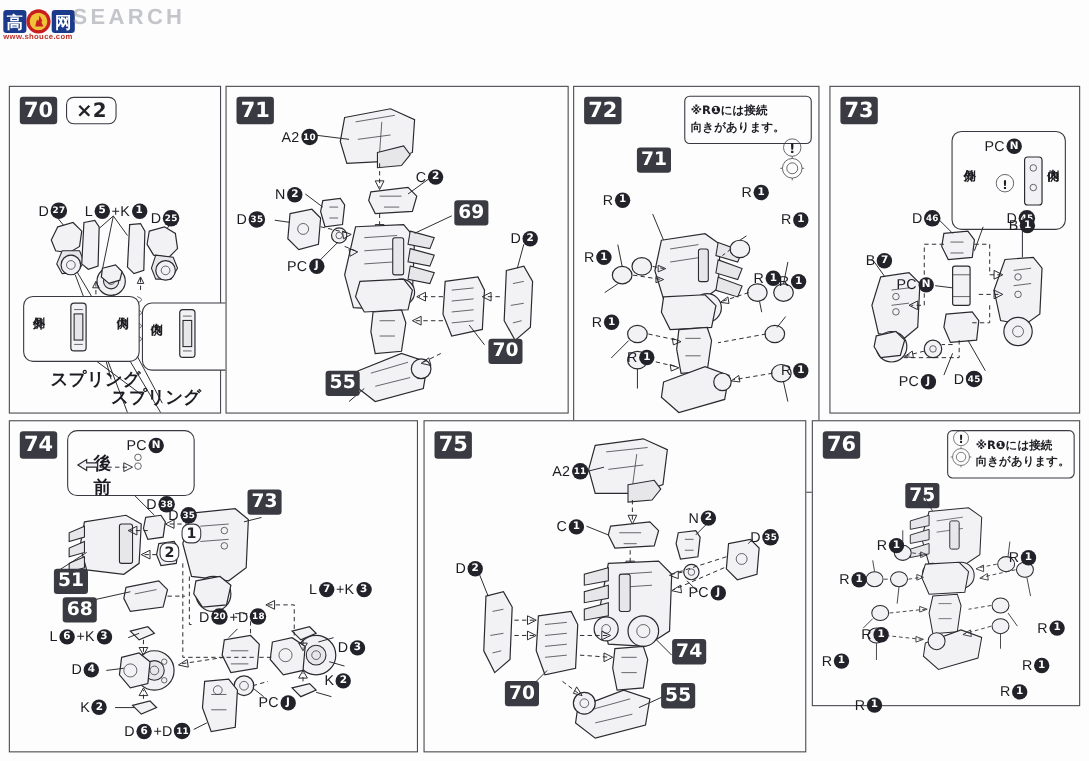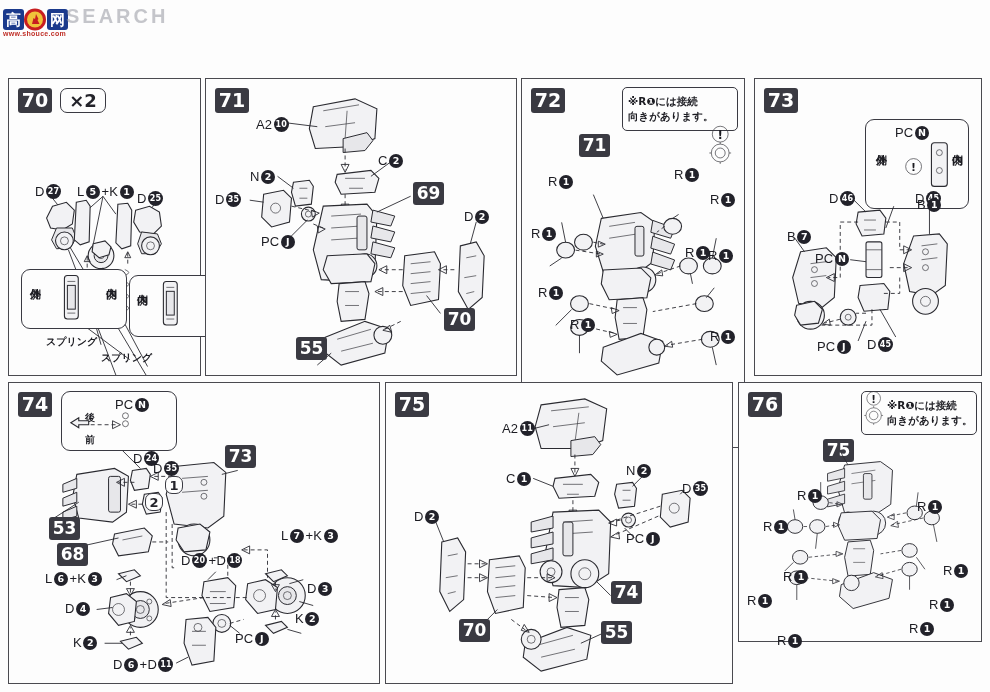--- a/index.html
+++ b/index.html
@@ -122,21 +122,21 @@
     font-weight: bold;
     line-height: 1;
     font-family: "DejaVu Sans", sans-serif;
   }
   .plabel .num.wide { width: 15px; height: 15px; font-size: 8px; }
   .plabel .letter { font-size: 13px; }
 
   
   .jp {
     position: absolute;
-    font-size: 10px;
+    font-size: 16px;
     color: #1c1c22;
     white-space: nowrap;
     font-weight: bold;
     font-family: Liberation Sans, sans-serif;
   }
   .jp-v {
     position: absolute;
     font-size: 11px;
     color: #1c1c22;
     writing-mode: vertical-rl;
@@ -697,29 +697,29 @@
       <path class="ld" d="M200 198 L208 190"></path>
       <path class="ld" d="M232 252 L222 244"></path>
       <path class="ld" d="M168 282 L180 276"></path>
       <path class="ld" d="M296 198 L282 202"></path>
       <path class="ld" d="M306 224 L292 220"></path>
       <path class="ld" d="M294 252 L280 248"></path>
     </svg>
 
     <div class="plabel" style="left:124px; top:68px;">
       <span class="letter">D</span>
-      <span class="num wide">24</span>
+      <span class="num wide">38</span>
     </div>
     <div class="plabel" style="left:144px; top:78px;">
       <span class="letter">D</span>
       <span class="num wide">35</span>
     </div>
 
     <div class="badge badge-part" style="left:216px; top:62px;">73</div>
-    <div class="badge badge-part" style="left:40px; top:134px;">53</div>
+    <div class="badge badge-part" style="left:40px; top:134px;">51</div>
     <div class="badge badge-part" style="left:48px; top:160px;">68</div>
 
     <div class="xbadge" style="left:156px; top:93px; width:18px; height:18px; font-size:13px;">1</div>
     <div class="xbadge" style="left:136px; top:110px; width:18px; height:18px; font-size:13px;">2</div>
 
     <div class="plabel" style="left:272px; top:145px;">
       <span class="letter">L</span>
       <span class="num">7</span>
       <span class="letter">+K</span>
       <span class="num">3</span>

